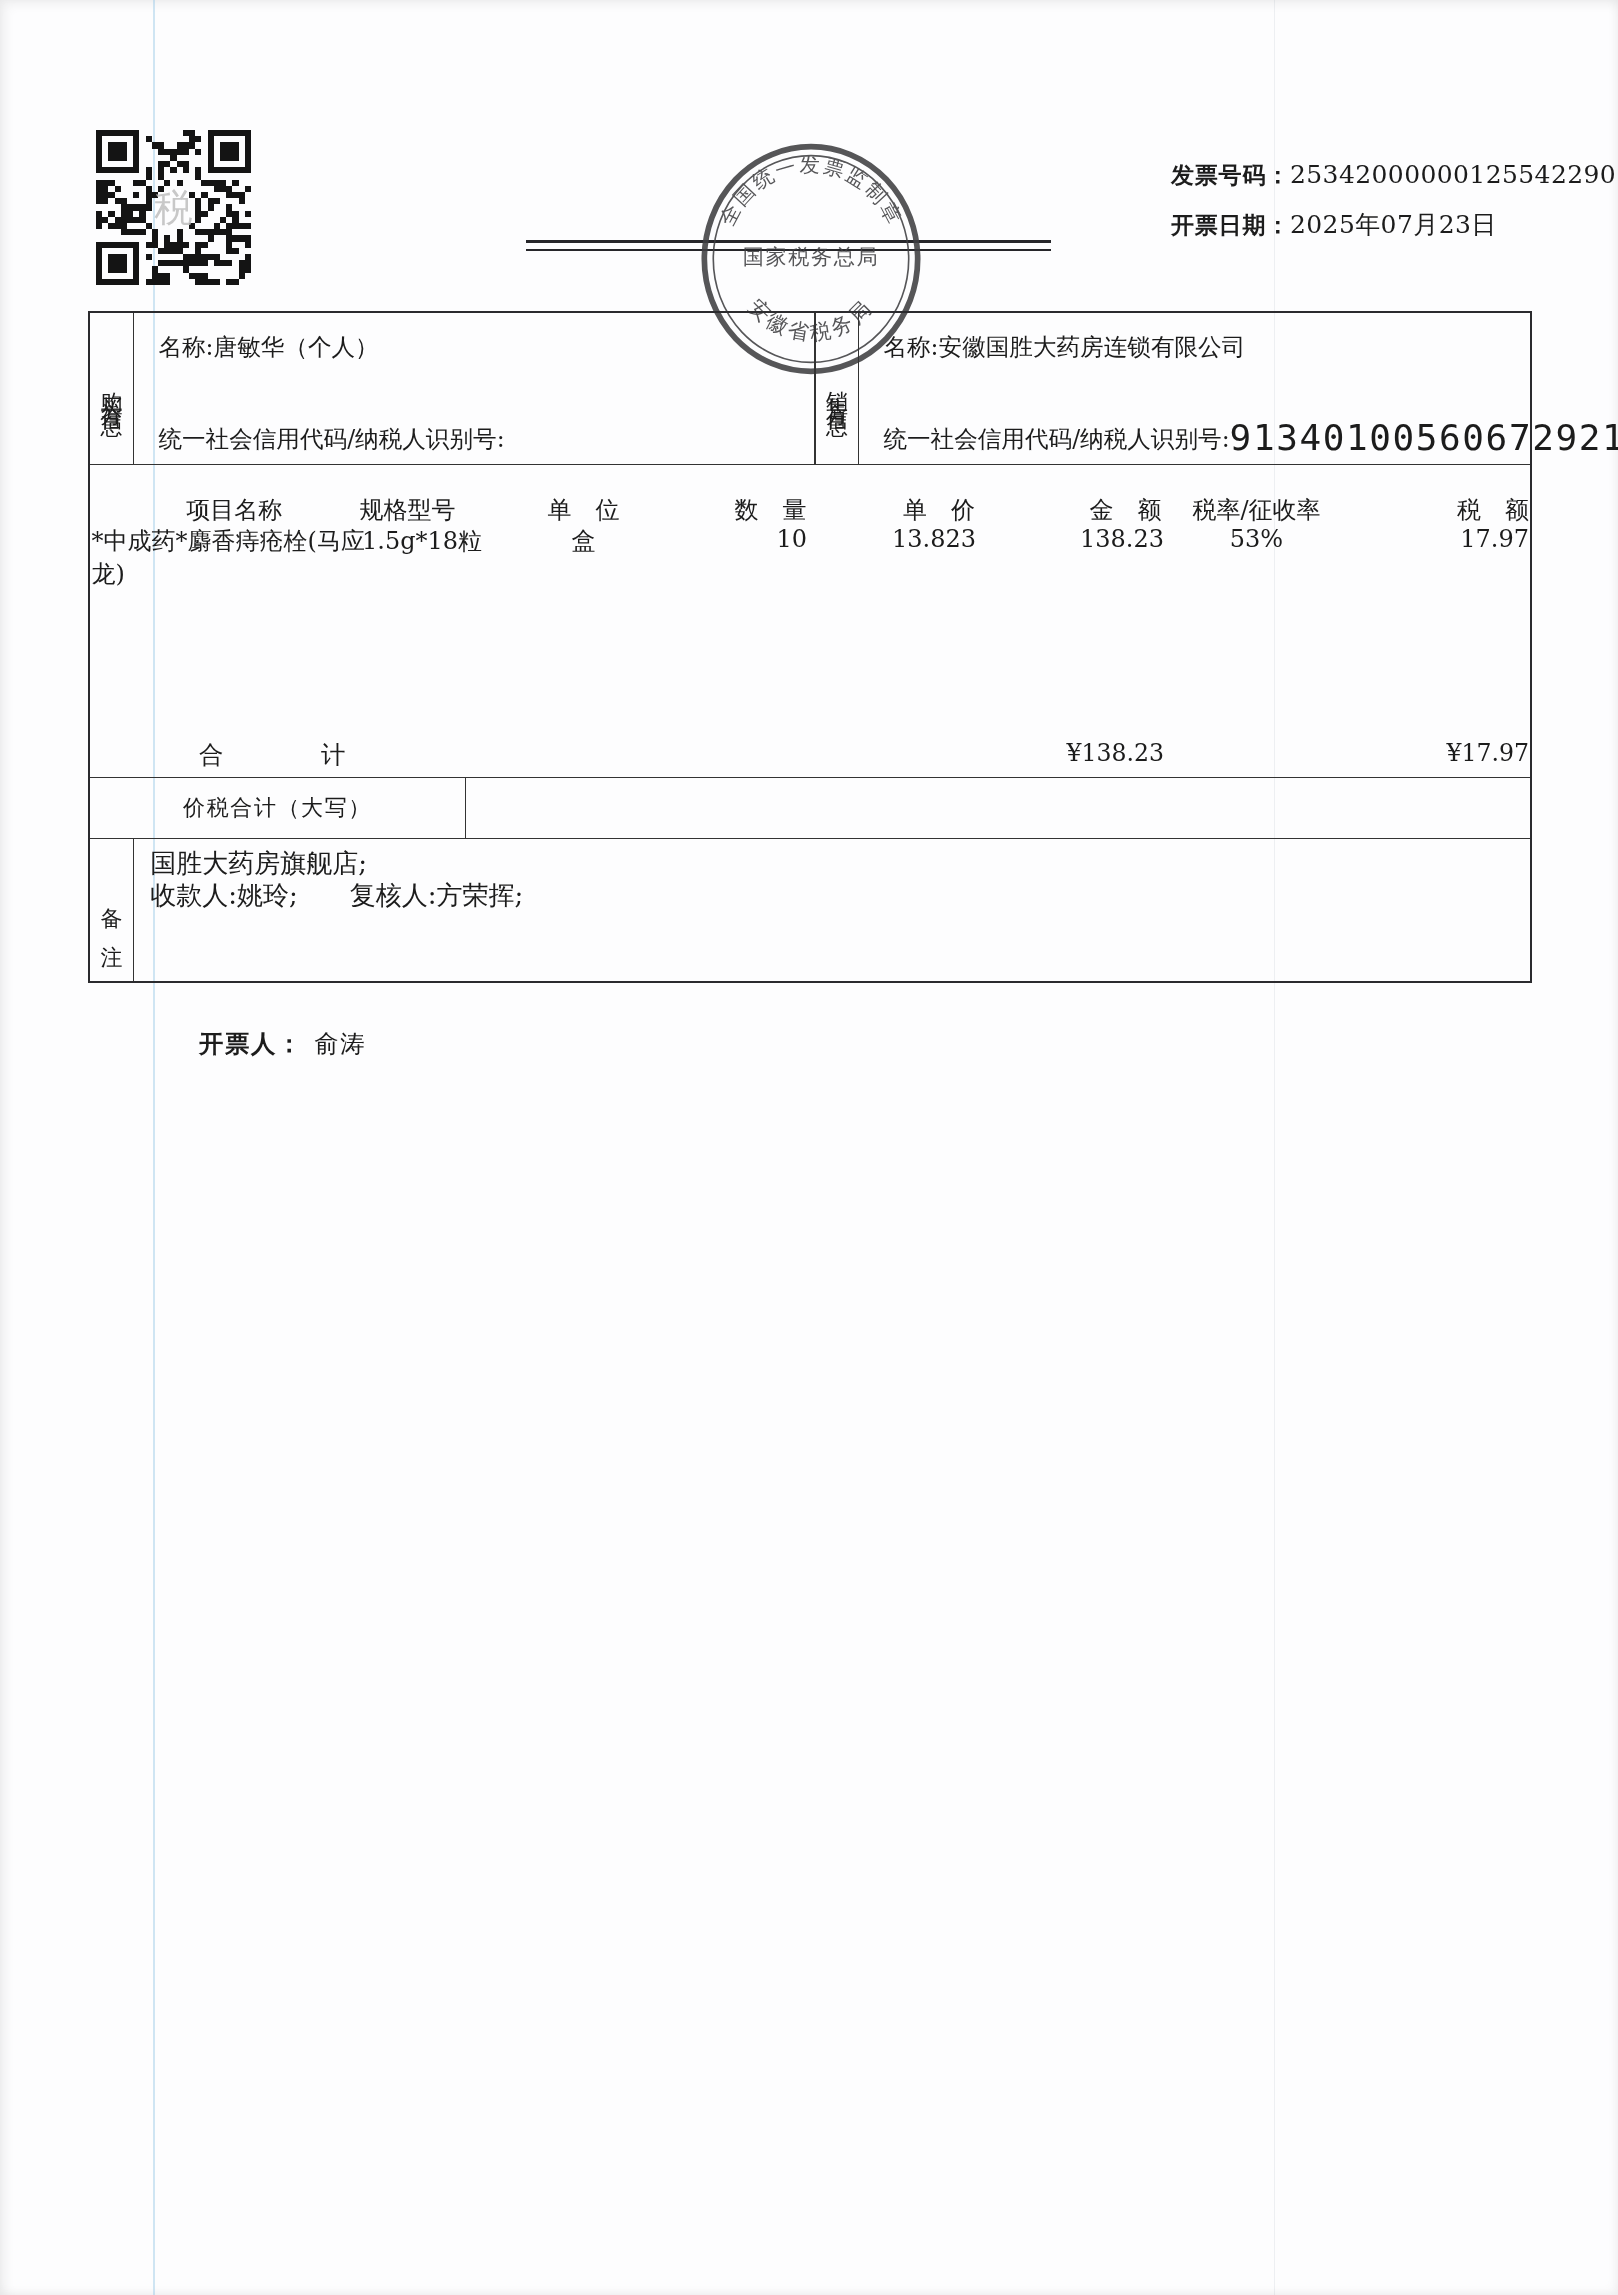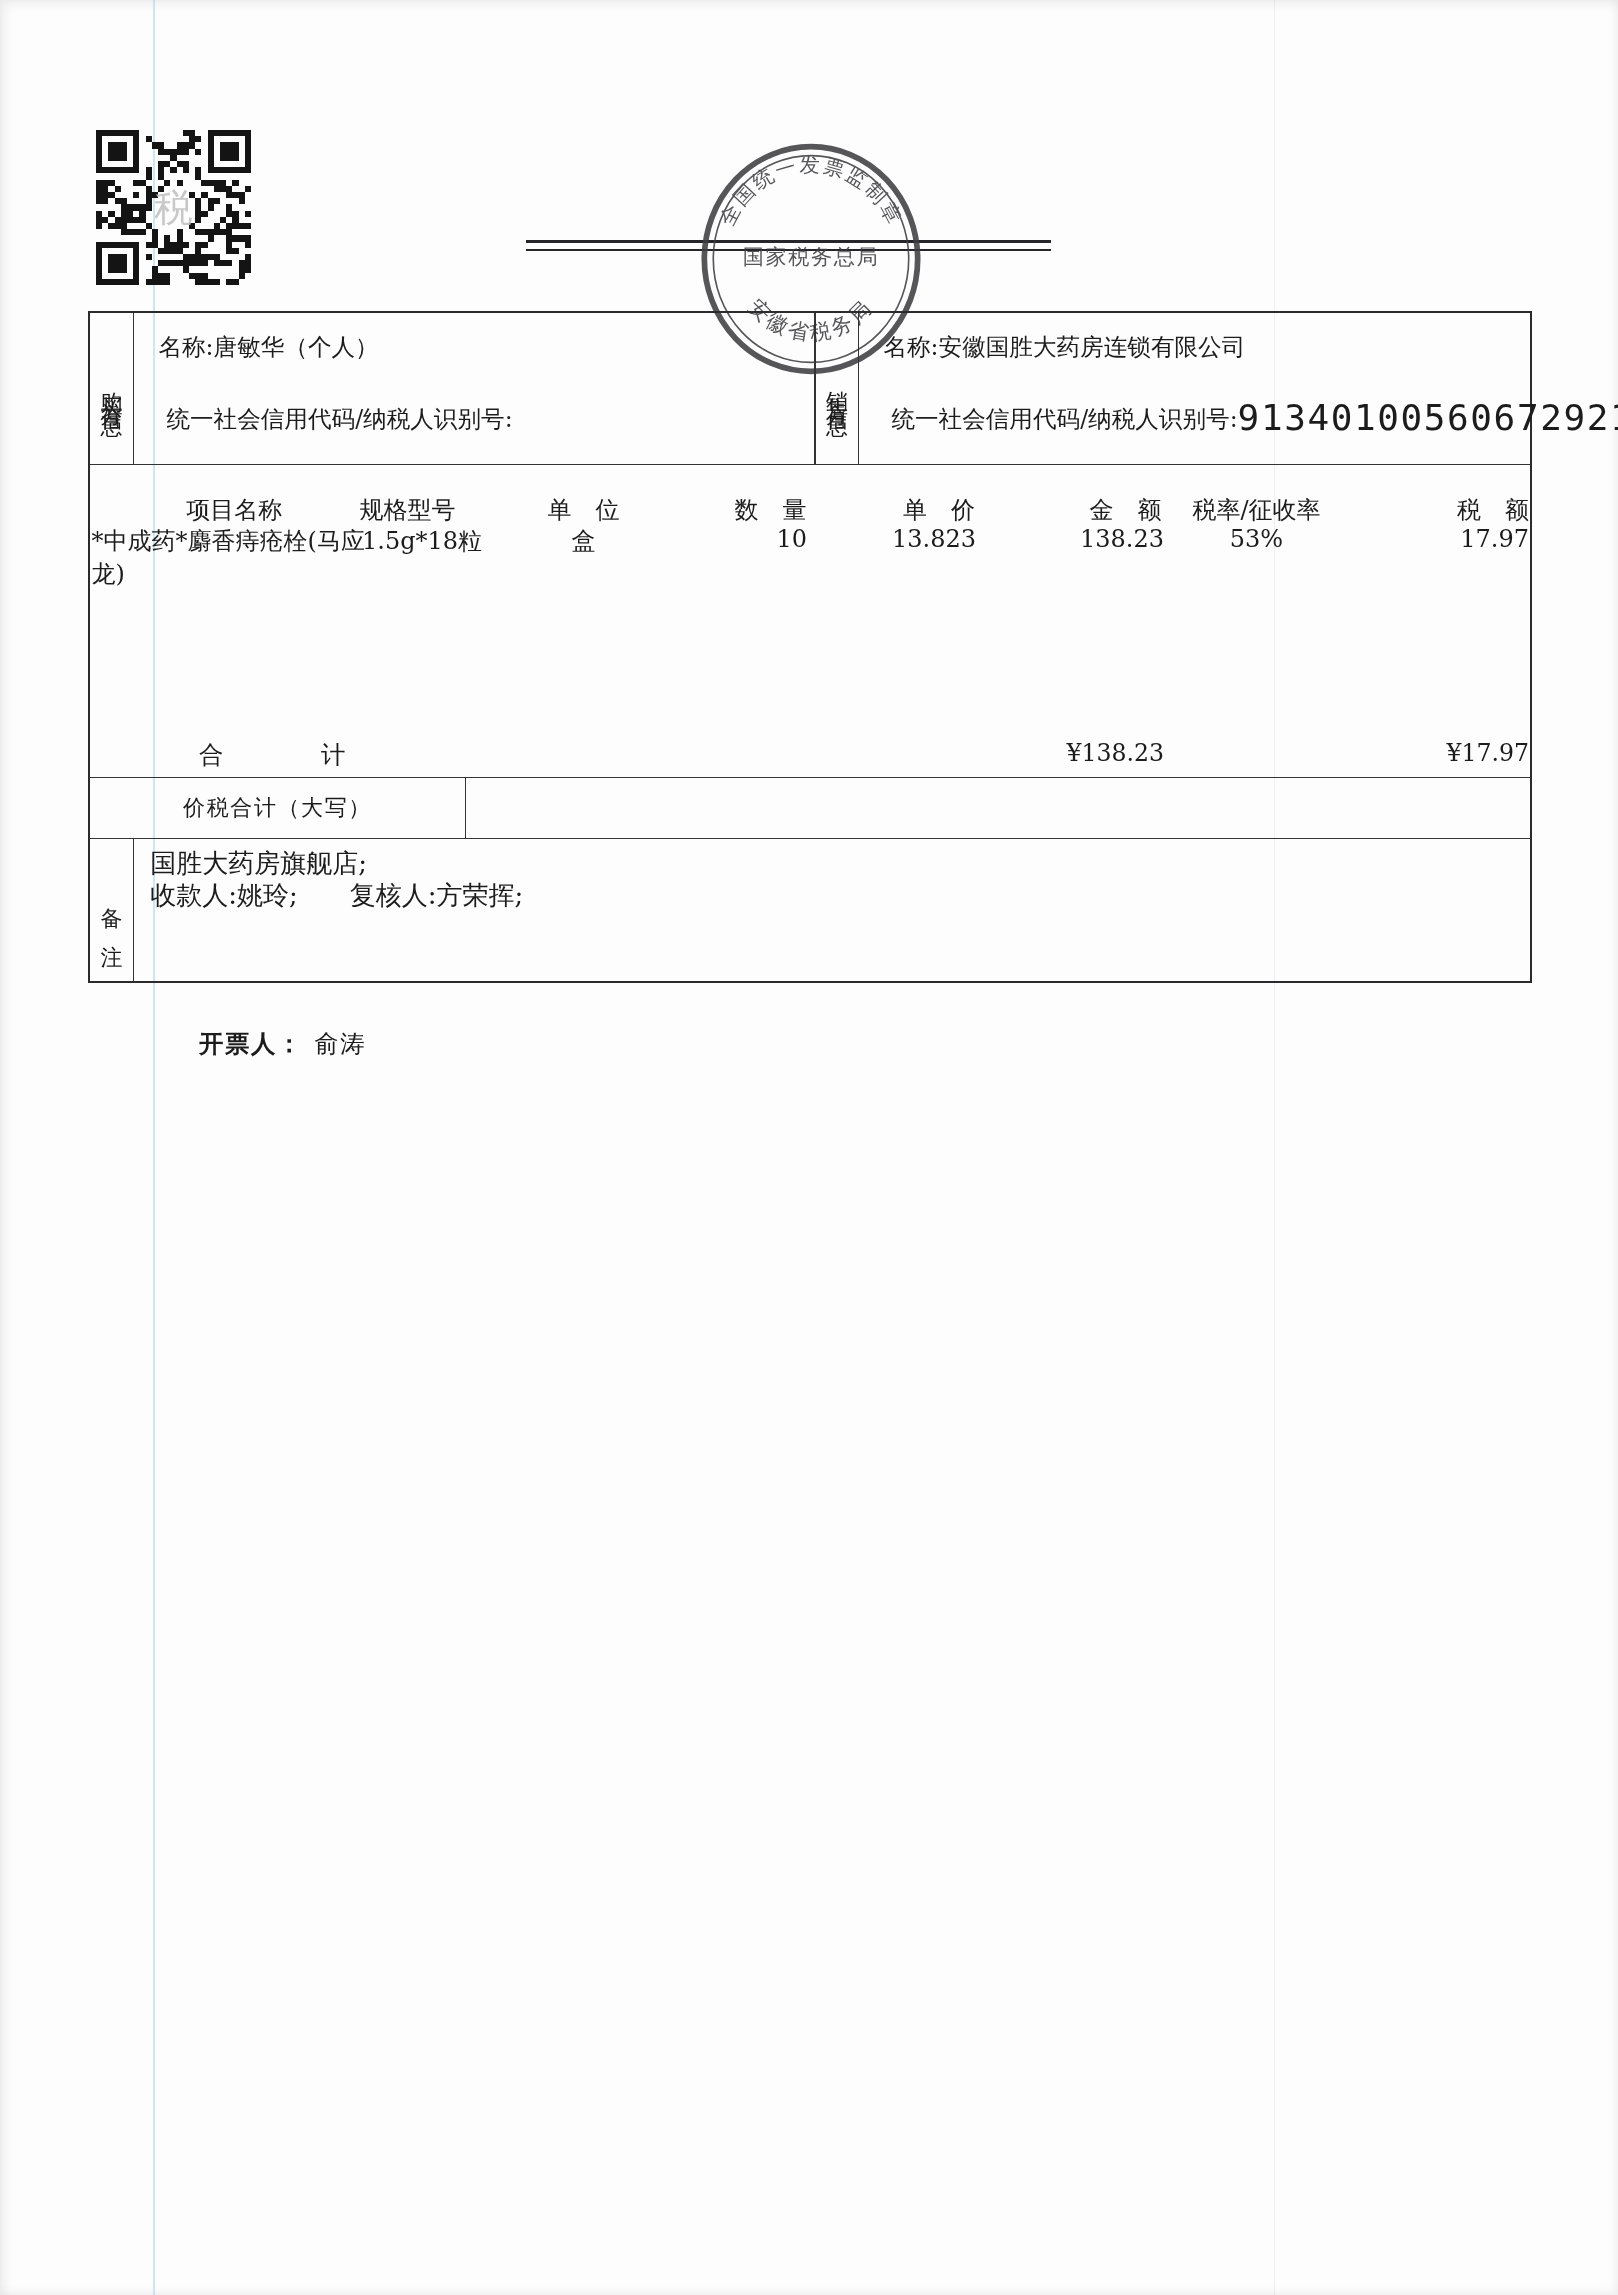--- a/index.html
+++ b/index.html
@@ -40,21 +40,21 @@
   .vlabel{
     width:44px;box-sizing:border-box;display:flex;align-items:center;justify-content:center;
     writing-mode:vertical-rl;text-orientation:upright;font-size:22px;letter-spacing:5.7px;
     border-right:1.6px solid #333;
   }
   .vlabel.mid{border-left:1.6px solid #333;}
   .party{box-sizing:border-box;padding:16.3px 0 0 24.4px;position:relative;}
   .party.buyer{width:681px;border-right:1.6px solid #333;}
   .party.seller{flex:1;}
   .party .name-line{position:absolute;top:18px;left:24.4px;font-size:23.6px;white-space:nowrap;}
-  .party .tax-line{position:absolute;top:84px;left:24.4px;font-size:23.6px;white-space:nowrap;margin-left:8px;}
+  .party .tax-line{position:absolute;top:104px;left:24.4px;font-size:23.6px;white-space:nowrap;}
   .party .tax-line .taxid{
     font-family:"DejaVu Sans Mono","Liberation Mono",monospace;
     font-size:36px;letter-spacing:1.6px;vertical-align:-3.3px;
   }
 
   
   .row2 .hdr,.row2 .cellv{position:absolute;font-size:24px;white-space:nowrap;margin-top:16px;}
   .row2 .hdr{top:13px;}
   .c-name {left:3.3px;   width:282px;}
   .c-spec {left:244px; width:147px;text-align:center;}
@@ -409,20 +409,28 @@
     </defs>
     <text font-size="25" fill="#3f3f42" letter-spacing="3">
       <textPath href="#arcTop" startOffset="50%" text-anchor="middle">全国统一发票监制章</textPath>
     </text>
     <text x="140" y="152" text-anchor="middle" font-size="26" fill="#3f3f42" letter-spacing="2">国家税务总局</text>
     <text font-size="26" fill="#3f3f42" letter-spacing="4">
       <textPath href="#arcBottom" startOffset="50%" text-anchor="middle">安徽省税务局</textPath>
     </text>
   </svg>
 
+  <div class="meta">
+    <div class="line">
+      <span class="lbl">发票号码：</span><span class="val">25342000000125542290</span>
+    </div>
+    <div class="line">
+      <span class="lbl">开票日期：</span><span class="val">2025年07月23日</span>
+    </div>
+  </div>
 
   <div class="box">
 
     <div class="row row1">
       <div class="vlabel">购买方信息</div>
       <div class="party buyer">
         <div class="name-line">
           <span>名称:</span><span>唐敏华（个人）</span>
         </div>
         <div class="tax-line">

